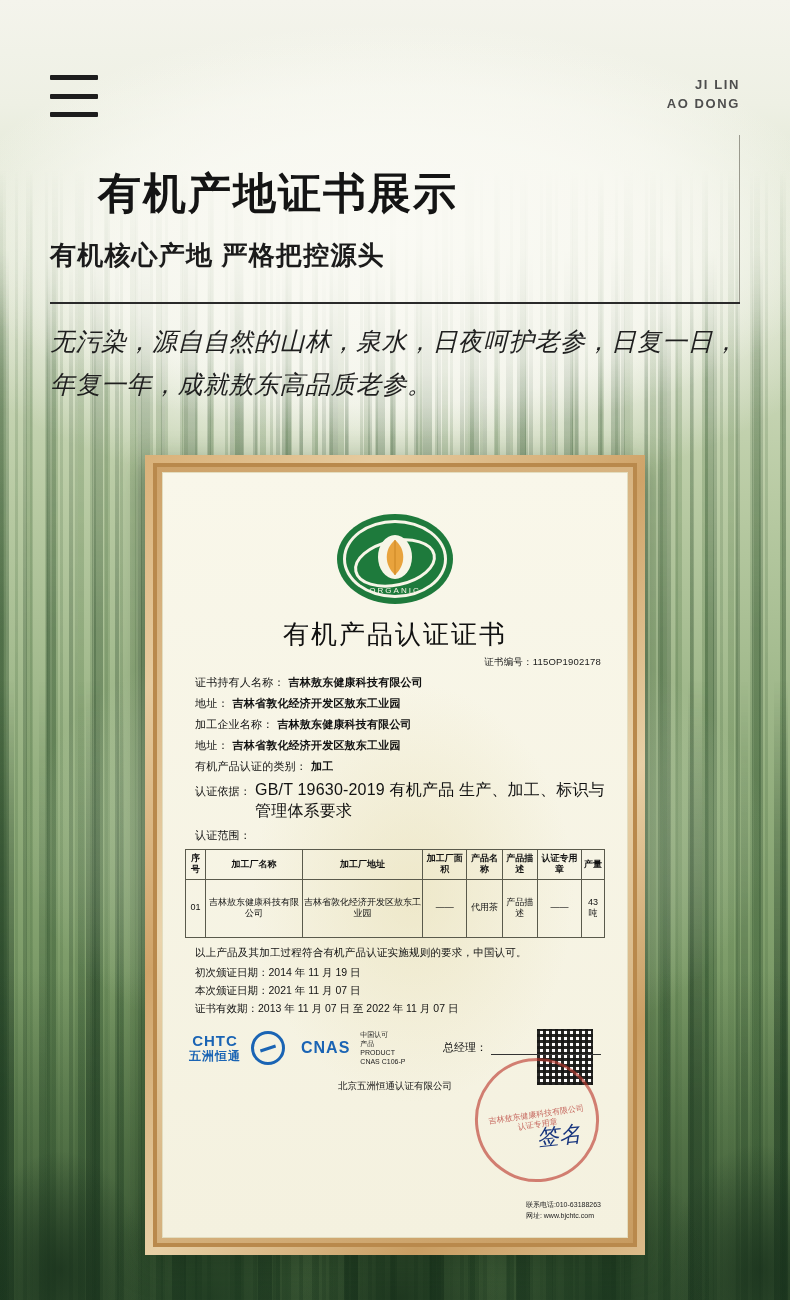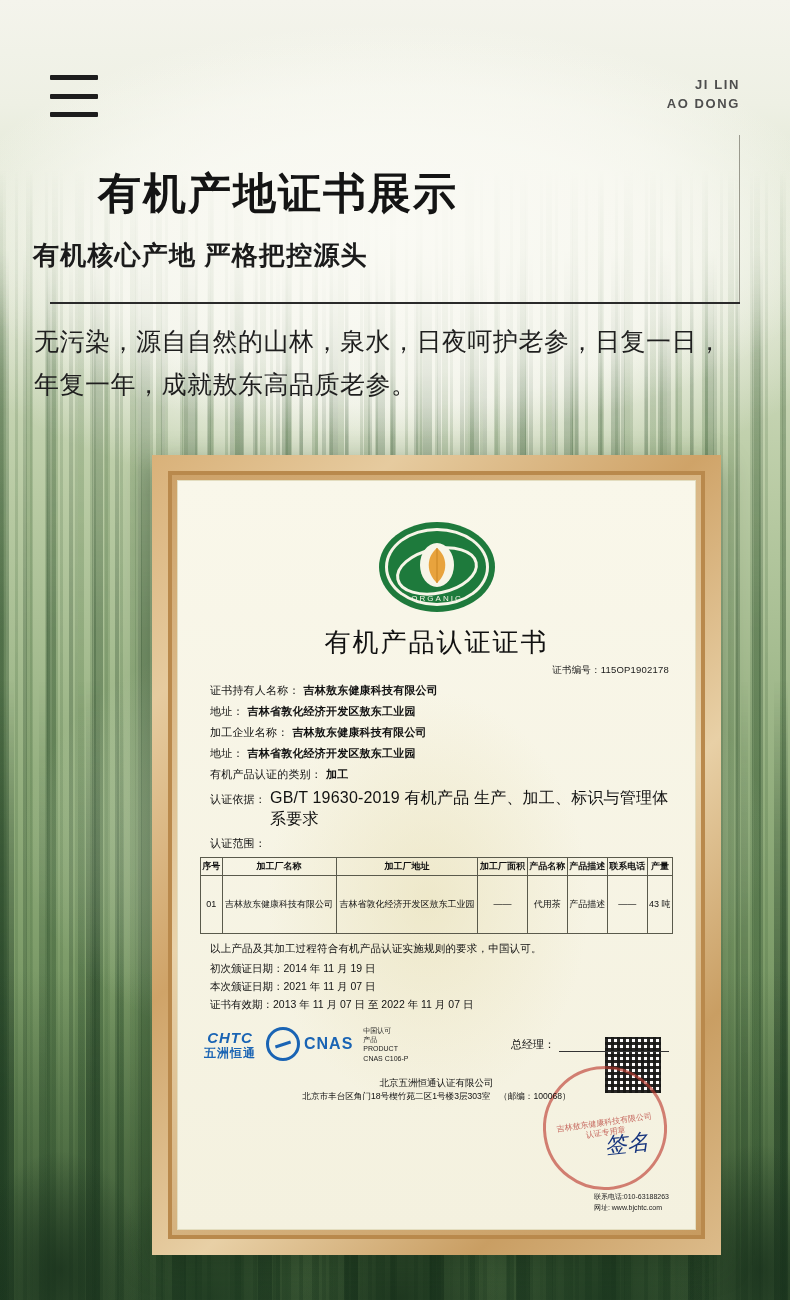--- a/index.html
+++ b/index.html
@@ -96,42 +96,43 @@
   }
 
   .title-main {
     position: absolute; left: 50px; top: 165px;
     font-size: 43px; font-weight: 700; color: #141414;
     letter-spacing: 2px;
     font-family: "Liberation Sans", sans-serif;
     margin-left: 48px;
   }
   .title-sub {
-    position: absolute; left: 33px; top: 238px;
+    position: absolute; left: 50px; top: 238px;
     font-size: 26px; font-weight: 700; color: #1b1b1b;
     letter-spacing: 1.2px;
   }
   .rule {
     position: absolute; left: 50px; top: 302px;
     width: 690px; height: 2px; background: #2a2a2a;
   }
   .lead {
-    position: absolute; left: 34px; top: 320px;
+    position: absolute; left: 50px; top: 320px;
     width: 700px;
     font-size: 25px; line-height: 1.72; color: #1f1f1f;
     letter-spacing: 0.5px;
+    font-style: italic;
   }
 
   
   .frame {
-    position: absolute; left: 152px; top: 455px;
-    width: 569px; height: 800px;
+    position: absolute; left: 145px; top: 455px;
+    width: 500px; height: 800px;
     background: linear-gradient(135deg, #d9b179 0%, #e6cb9f 18%, #cfa368 40%, #e8d0a6 62%, #c99e63 82%, #dcbb8a 100%);
     box-shadow: 0 10px 28px rgba(20,40,20,0.35);
-    padding: 16px;
+    padding: 8px;
   }
   .frame-inner-edge {
     width: 100%; height: 100%;
     border: 4px solid #b9894c;
     padding: 5px;
     background: linear-gradient(160deg, #cda269, #e9d3ab 50%, #c79b60);
   }
   .cert {
     width: 100%; height: 100%;
     background: #f7f5e7;
@@ -238,23 +239,23 @@
     font-size: 22px; font-style: italic;
     color: #17357e; transform: rotate(-6deg);
   }
 
   
   .accred {
     display: flex; align-items: center; gap: 10px;
     margin-top: 14px; padding: 0 4px;
   }
   .logo-chtc { text-align: center; line-height: 1; }
-  .logo-chtc .en { font-size: 15px; font-weight: 700; color: #1a64b4; letter-spacing: 1px; font-style: italic; }
+  .logo-chtc .en { font-size: 15px; font-weight: 700; color: #1a64b4; letter-spacing: 1px; }
   .logo-chtc .cn { font-size: 12px; font-weight: 700; color: #1a64b4; letter-spacing: 1px; margin-top: 2px;}
-  .cnas { display: flex; align-items: center; gap: 4px; }
+  .cnas { display: flex; align-items: center; gap: 16px; }
   .cnas-mark {
     width: 34px; height: 34px; border-radius: 50%;
     border: 3px solid #1a64b4;
     position: relative;
   }
   .cnas-mark:after {
     content: ""; position: absolute; left: 6px; top: 13px; width: 16px; height: 3px;
     background: #1a64b4; transform: rotate(-18deg);
   }
   .cnas-txt { font-size: 16px; font-weight: 700; color: #1a64b4; letter-spacing: 1px; }
@@ -360,21 +361,21 @@
 
         <table class="cert-table">
           <thead>
             <tr>
               <th>序号</th>
               <th>加工厂名称</th>
               <th>加工厂地址</th>
               <th>加工厂面积</th>
               <th>产品名称</th>
               <th>产品描述</th>
-              <th>联系电话</th>
+              <th>认证专用章</th>
               <th>产量</th>
             </tr>
           </thead>
           <tbody>
             <tr>
               <td class="tall">01</td>
               <td class="tall">吉林敖东健康科技有限公司</td>
               <td class="tall">吉林省敦化经济开发区敖东工业园</td>
               <td class="tall">——</td>
               <td class="tall">代用茶</td>
@@ -422,21 +423,20 @@
             <div>CNAS C106-P</div>
           </div>
           <div class="gm">
             <span>总经理：</span>
             <span class="line"></span>
           </div>
         </div>
 
         <div class="footer">
           <div>北京五洲恒通认证有限公司</div>
-          <div class="addr">北京市丰台区角门18号楔竹苑二区1号楼3层303室　（邮编：100068）</div>
         </div>
 
         <div class="footer-right">
           <div>联系电话:010-63188263</div>
           <div>网址: www.bjchtc.com</div>
         </div>
 
       </div>
     </div>
   </div>

